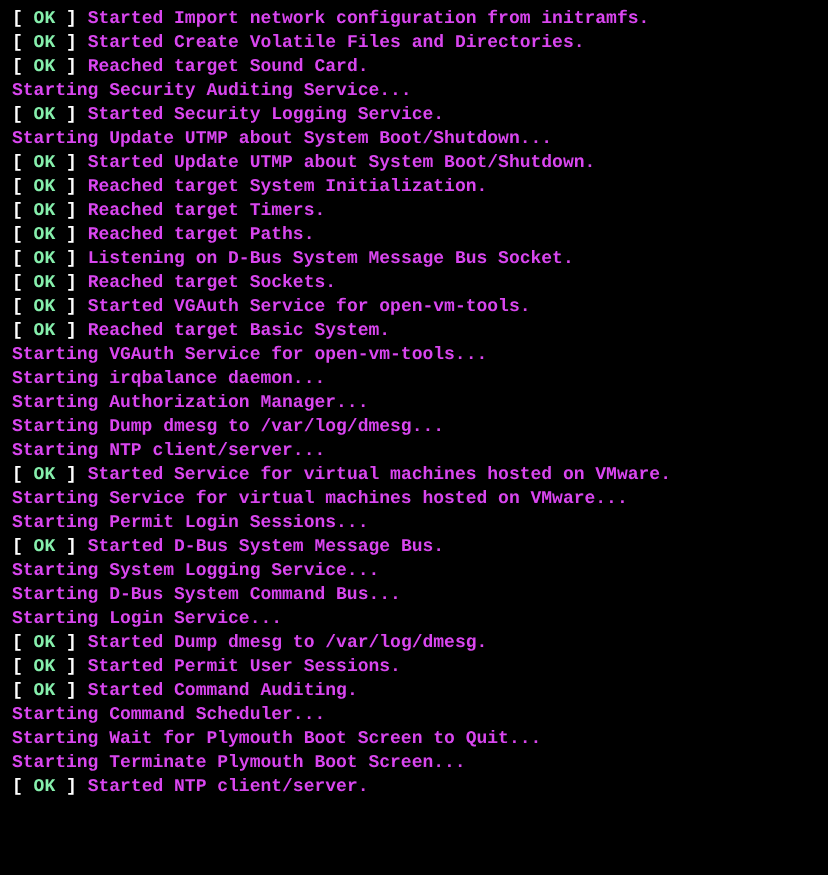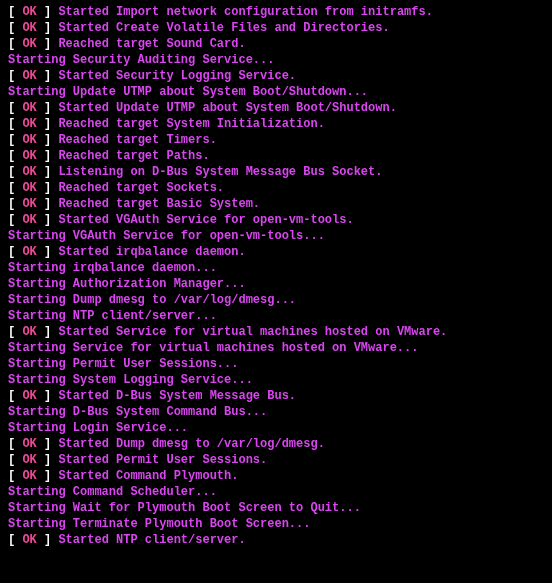--- a/index.html
+++ b/index.html
@@ -16,21 +16,21 @@
       padding: 4px 8px;
       width: 552px;
       font-weight: bold;
       white-space: nowrap;
       overflow: hidden;
     }
     .line {
       display: block;
     }
     .status-ok {
-      color: #ec4899;
+      color: #86efac;
     }
     .bracket {
       color: #fff;
     }
     .msg {
       color: #d946ef;
     }
   </style>
 </head>
 <body>
@@ -41,35 +41,34 @@
     <div class="line"><span class="bracket">[  </span><span class="status-ok">OK</span><span class="bracket">  ] </span><span class="msg">Reached target Sound Card.</span></div>
     <div class="line"><span>         </span><span class="msg">Starting Security Auditing Service...</span></div>
     <div class="line"><span class="bracket">[  </span><span class="status-ok">OK</span><span class="bracket">  ] </span><span class="msg">Started Security Logging Service.</span></div>
     <div class="line"><span>         </span><span class="msg">Starting Update UTMP about System Boot/Shutdown...</span></div>
     <div class="line"><span class="bracket">[  </span><span class="status-ok">OK</span><span class="bracket">  ] </span><span class="msg">Started Update UTMP about System Boot/Shutdown.</span></div>
     <div class="line"><span class="bracket">[  </span><span class="status-ok">OK</span><span class="bracket">  ] </span><span class="msg">Reached target System Initialization.</span></div>
     <div class="line"><span class="bracket">[  </span><span class="status-ok">OK</span><span class="bracket">  ] </span><span class="msg">Reached target Timers.</span></div>
     <div class="line"><span class="bracket">[  </span><span class="status-ok">OK</span><span class="bracket">  ] </span><span class="msg">Reached target Paths.</span></div>
     <div class="line"><span class="bracket">[  </span><span class="status-ok">OK</span><span class="bracket">  ] </span><span class="msg">Listening on D-Bus System Message Bus Socket.</span></div>
     <div class="line"><span class="bracket">[  </span><span class="status-ok">OK</span><span class="bracket">  ] </span><span class="msg">Reached target Sockets.</span></div>
+    <div class="line"><span class="bracket">[  </span><span class="status-ok">OK</span><span class="bracket">  ] </span><span class="msg">Started VGAuth Service for open-vm-tools.</span></div>
     <div class="line"><span class="bracket">[  </span><span class="status-ok">OK</span><span class="bracket">  ] </span><span class="msg">Reached target Basic System.</span></div>
-    <div class="line"><span class="bracket">[  </span><span class="status-ok">OK</span><span class="bracket">  ] </span><span class="msg">Started VGAuth Service for open-vm-tools.</span></div>
     <div class="line"><span>         </span><span class="msg">Starting VGAuth Service for open-vm-tools...</span></div>
-    <div class="line"><span class="bracket">[  </span><span class="status-ok">OK</span><span class="bracket">  ] </span><span class="msg">Started irqbalance daemon.</span></div>
     <div class="line"><span>         </span><span class="msg">Starting irqbalance daemon...</span></div>
     <div class="line"><span>         </span><span class="msg">Starting Authorization Manager...</span></div>
     <div class="line"><span>         </span><span class="msg">Starting Dump dmesg to /var/log/dmesg...</span></div>
     <div class="line"><span>         </span><span class="msg">Starting NTP client/server...</span></div>
     <div class="line"><span class="bracket">[  </span><span class="status-ok">OK</span><span class="bracket">  ] </span><span class="msg">Started Service for virtual machines hosted on VMware.</span></div>
     <div class="line"><span>         </span><span class="msg">Starting Service for virtual machines hosted on VMware...</span></div>
-    <div class="line"><span>         </span><span class="msg">Starting Permit User Sessions...</span></div>
+    <div class="line"><span>         </span><span class="msg">Starting Permit Login Sessions...</span></div>
+    <div class="line"><span class="bracket">[  </span><span class="status-ok">OK</span><span class="bracket">  ] </span><span class="msg">Started D-Bus System Message Bus.</span></div>
     <div class="line"><span>         </span><span class="msg">Starting System Logging Service...</span></div>
-    <div class="line"><span class="bracket">[  </span><span class="status-ok">OK</span><span class="bracket">  ] </span><span class="msg">Started D-Bus System Message Bus.</span></div>
     <div class="line"><span>         </span><span class="msg">Starting D-Bus System Command Bus...</span></div>
     <div class="line"><span>         </span><span class="msg">Starting Login Service...</span></div>
     <div class="line"><span class="bracket">[  </span><span class="status-ok">OK</span><span class="bracket">  ] </span><span class="msg">Started Dump dmesg to /var/log/dmesg.</span></div>
     <div class="line"><span class="bracket">[  </span><span class="status-ok">OK</span><span class="bracket">  ] </span><span class="msg">Started Permit User Sessions.</span></div>
-    <div class="line"><span class="bracket">[  </span><span class="status-ok">OK</span><span class="bracket">  ] </span><span class="msg">Started Command Plymouth.</span></div>
+    <div class="line"><span class="bracket">[  </span><span class="status-ok">OK</span><span class="bracket">  ] </span><span class="msg">Started Command Auditing.</span></div>
     <div class="line"><span>         </span><span class="msg">Starting Command Scheduler...</span></div>
     <div class="line"><span>         </span><span class="msg">Starting Wait for Plymouth Boot Screen to Quit...</span></div>
     <div class="line"><span>         </span><span class="msg">Starting Terminate Plymouth Boot Screen...</span></div>
     <div class="line"><span class="bracket">[  </span><span class="status-ok">OK</span><span class="bracket">  ] </span><span class="msg">Started NTP client/server.</span></div>
   </div>
 
 </body></html>

